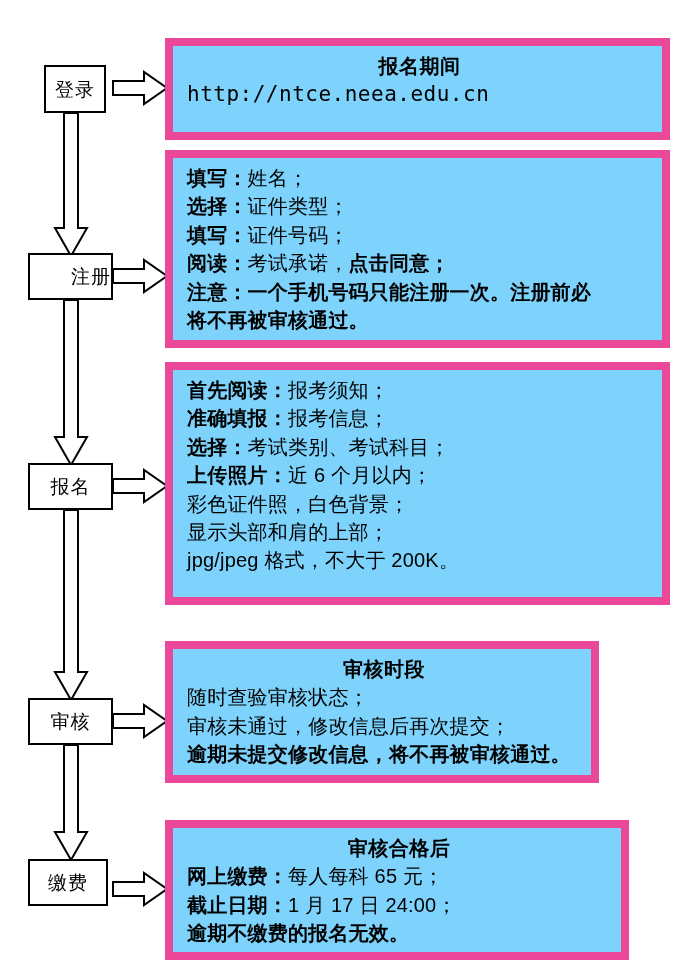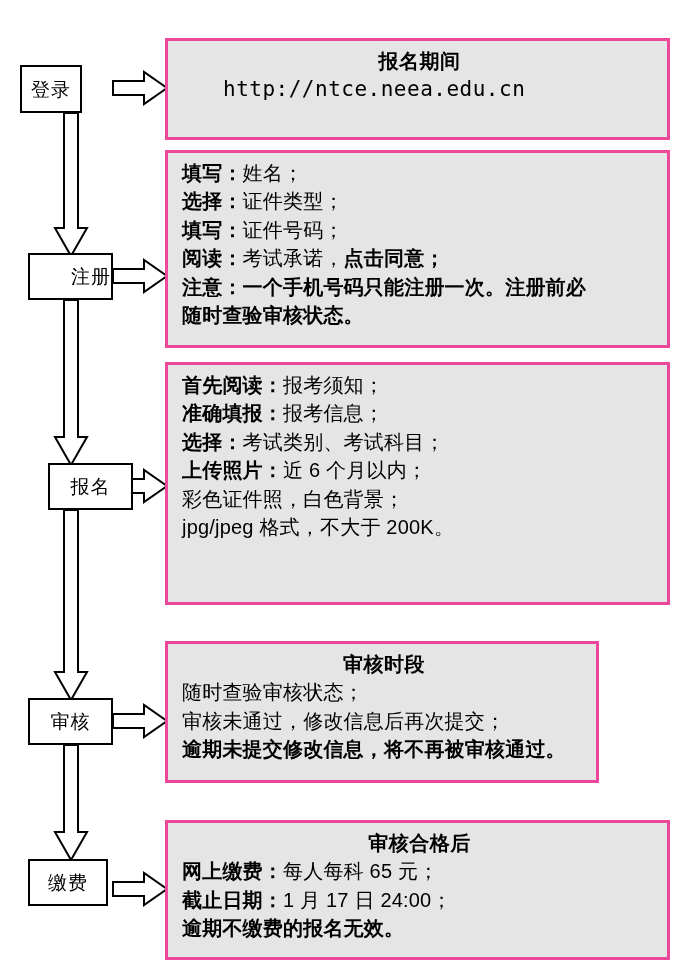--- a/index.html
+++ b/index.html
@@ -38,43 +38,42 @@
     font-size: 19px;
     line-height: 1;
     letter-spacing: 1px;
     color: #000000;
     z-index: 3;
   }
   
   .detail-panel {
     position: absolute;
     box-sizing: border-box;
-    border: 3px solid #ec4899;
-    background: #e5e5e5;
+    border: 8px solid #ec4899;
+    background: #7dd3fc;
     padding: 6px 10px 6px 14px;
     z-index: 2;
   }
   .panel-title {
     text-align: center;
     font-weight: bold;
     font-size: 20px;
     line-height: 1.42;
     letter-spacing: 0.5px;
   }
   .panel-line {
     font-size: 20px;
     line-height: 1.42;
     white-space: nowrap;
     letter-spacing: 0.2px;
   }
   .panel-line.mono {
     font-family: "DejaVu Sans Mono", "Liberation Mono", monospace;
     font-size: 21px;
     letter-spacing: 0.5px;
-    margin-left: 41px;
   }
   .panel-line b {
     font-weight: bold;
   }
   .panel-line .reg {
     font-weight: normal;
   }
   .panel-line.all-bold {
     font-weight: bold;
   }
@@ -98,29 +97,29 @@
 
     <polygon points="113,269 144,269 144,260 167,276 144,292 144,283 113,283" fill="#ffffff" stroke="#000000" stroke-width="2" stroke-linejoin="miter"></polygon>
 
     <polygon points="113,479 144,479 144,470 167,486 144,502 144,493 113,493" fill="#ffffff" stroke="#000000" stroke-width="2" stroke-linejoin="miter"></polygon>
 
     <polygon points="113,714 144,714 144,705 167,721 144,737 144,728 113,728" fill="#ffffff" stroke="#000000" stroke-width="2" stroke-linejoin="miter"></polygon>
 
     <polygon points="113,882 144,882 144,873 167,889 144,905 144,896 113,896" fill="#ffffff" stroke="#000000" stroke-width="2" stroke-linejoin="miter"></polygon>
   </svg>
 
-  <div class="stage-node" style="left:20px; top:65px; width:62px; height:48px;">
+  <div class="stage-node" style="left:44px; top:65px; width:62px; height:48px;">
     <span>登录</span>
   </div>
 
   <div class="stage-node" style="left:28px; top:253px; width:85px; height:47px;justify-content:flex-end;">
     <span>注册</span>
   </div>
 
-  <div class="stage-node" style="left:28px; top:463px; width:85px; height:47px;margin-left:20px;">
+  <div class="stage-node" style="left:28px; top:463px; width:85px; height:47px;">
     <span>报名</span>
   </div>
 
   <div class="stage-node" style="left:28px; top:698px; width:85px; height:47px;">
     <span>审核</span>
   </div>
 
   <div class="stage-node" style="left:28px; top:859px; width:80px; height:47px;">
     <span>缴费</span>
   </div>
@@ -137,48 +136,49 @@
     <div class="panel-line">
       <b>选择：</b><span class="reg">证件类型；</span>
     </div>
     <div class="panel-line">
       <b>填写：</b><span class="reg">证件号码；</span>
     </div>
     <div class="panel-line">
       <b>阅读：</b><span class="reg">考试承诺，</span><b>点击同意；</b>
     </div>
     <div class="panel-line all-bold">注意：一个手机号码只能注册一次。注册前必</div>
-    <div class="panel-line all-bold">随时查验审核状态。</div>
+    <div class="panel-line all-bold">将不再被审核通过。</div>
   </div>
 
   <div class="detail-panel" style="left:165px; top:362px; width:505px; height:243px;">
     <div class="panel-line">
       <b>首先阅读：</b><span class="reg">报考须知；</span>
     </div>
     <div class="panel-line">
       <b>准确填报：</b><span class="reg">报考信息；</span>
     </div>
     <div class="panel-line">
       <b>选择：</b><span class="reg">考试类别、考试科目；</span>
     </div>
     <div class="panel-line">
       <b>上传照片：</b><span class="reg">近 6 个月以内；</span>
     </div>
     <div class="panel-line">彩色证件照，白色背景；</div>
+    <div class="panel-line">显示头部和肩的上部；</div>
     <div class="panel-line">jpg/jpeg 格式，不大于 200K。</div>
   </div>
 
   <div class="detail-panel" style="left:165px; top:641px; width:434px; height:142px;">
     <div class="panel-title">审核时段</div>
     <div class="panel-line">随时查验审核状态；</div>
     <div class="panel-line">审核未通过，修改信息后再次提交；</div>
     <div class="panel-line all-bold">逾期未提交修改信息，将不再被审核通过。</div>
   </div>
 
-  <div class="detail-panel" style="left:165px; top:820px; width:505px; height:140px;">
+  <div class="detail-panel" style="left:165px; top:820px; width:464px; height:140px;">
     <div class="panel-title">审核合格后</div>
     <div class="panel-line">
       <b>网上缴费：</b><span class="reg">每人每科 65 元；</span>
     </div>
     <div class="panel-line">
       <b>截止日期：</b><span class="reg">1 月 17 日 24:00；</span>
     </div>
     <div class="panel-line all-bold">逾期不缴费的报名无效。</div>
   </div>
 

